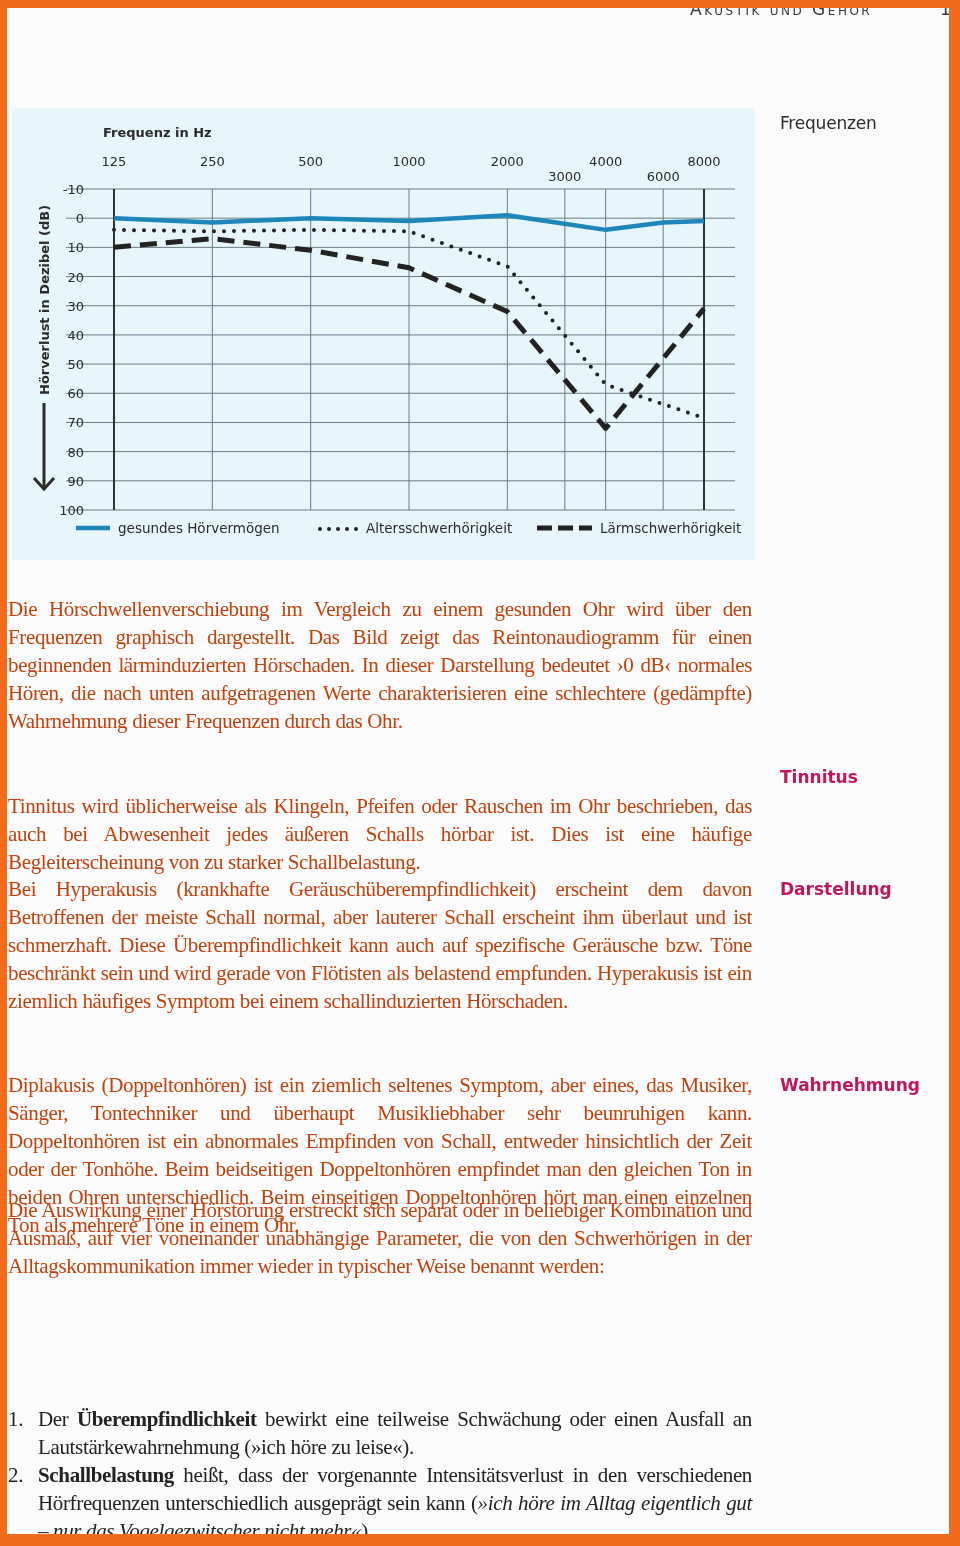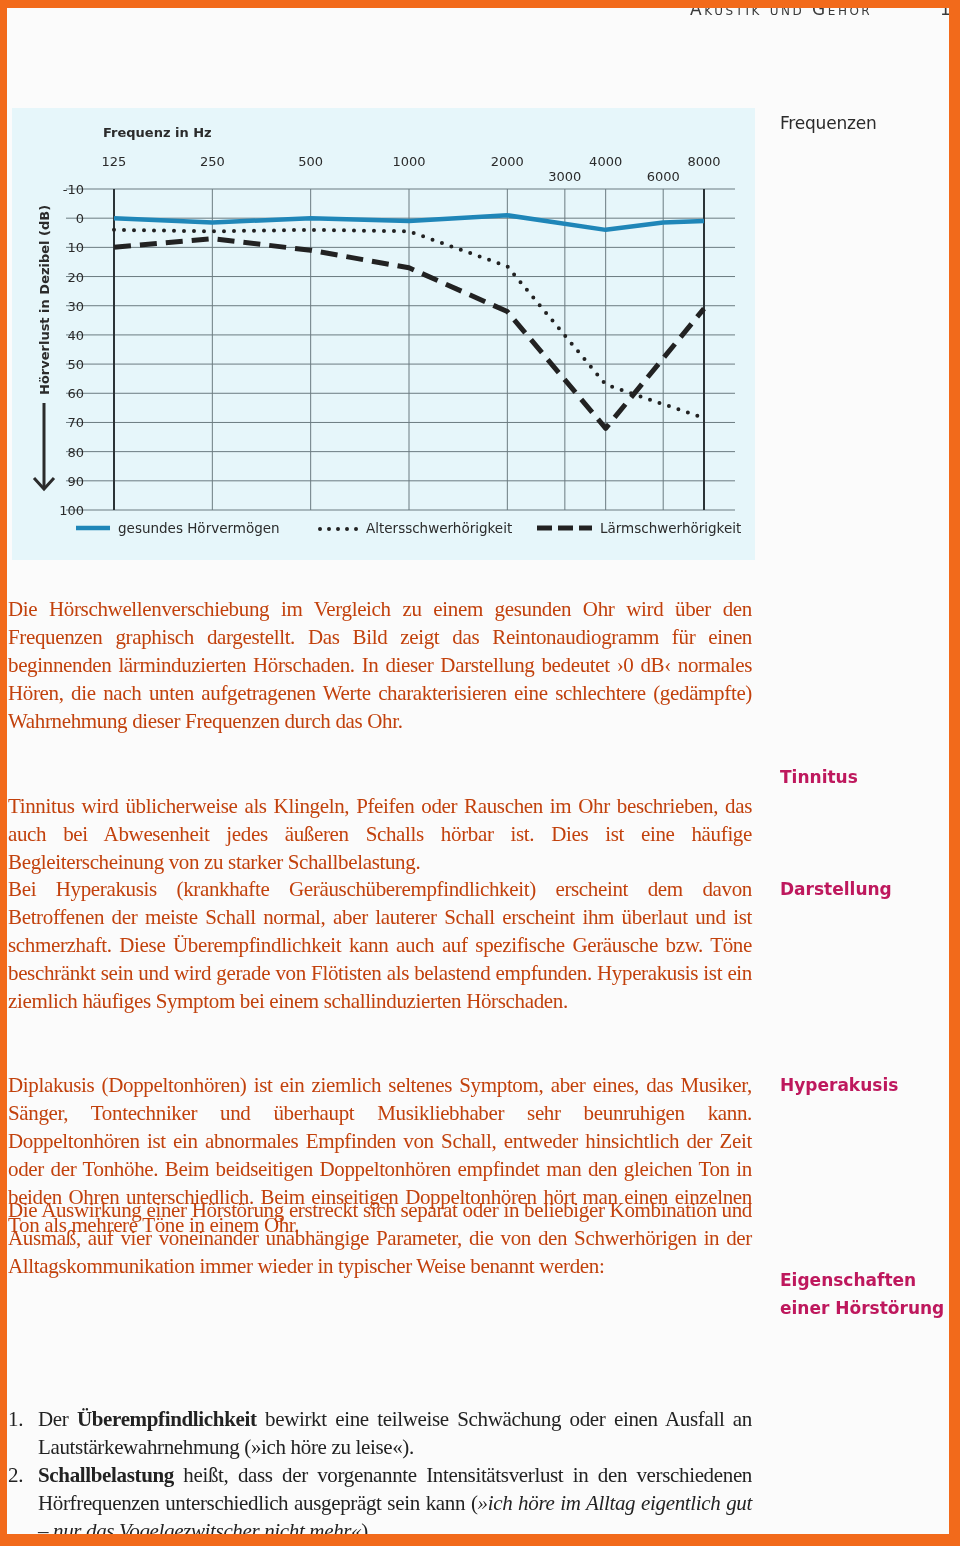--- a/index.html
+++ b/index.html
@@ -116,27 +116,23 @@
 
   <div class="para" style="top:587px">Die Hörschwellenverschiebung im Vergleich zu einem gesunden Ohr wird über den Frequenzen graphisch dargestellt. Das Bild zeigt das Reintonaudiogramm für einen beginnenden lärminduzierten Hörschaden. In dieser Darstellung bedeutet ›0 dB‹ normales Hören, die nach unten aufgetragenen Werte charakterisieren eine schlechtere (gedämpfte) Wahrnehmung dieser Frequenzen durch das Ohr.</div>
 
   <div class="para" style="top:784px">Tinnitus wird üblicherweise als Klingeln, Pfeifen oder Rauschen im Ohr beschrieben, das auch bei Abwesenheit jedes äußeren Schalls hörbar ist. Dies ist eine häufige Begleiterscheinung von zu starker Schallbelastung.</div>
   <div class="side-title accent" style="top:755px">Tinnitus</div>
 
   <div class="para" style="top:867px">Bei Hyperakusis (krankhafte Geräuschüberempfindlichkeit) erscheint dem davon Betroffenen der meiste Schall normal, aber lauterer Schall erscheint ihm überlaut und ist schmerzhaft. Diese Überempfindlichkeit kann auch auf spezifische Geräusche bzw. Töne beschränkt sein und wird gerade von Flötisten als belastend empfunden. Hyperakusis ist ein ziemlich häufiges Symptom bei einem schallinduzierten Hörschaden.</div>
   <div class="side-title accent" style="top:867px">Darstellung</div>
 
   <div class="para" style="top:1063px">Diplakusis (Doppeltonhören) ist ein ziemlich seltenes Symptom, aber eines, das Musiker, Sänger, Tontechniker und überhaupt Musikliebhaber sehr beunruhigen kann. Doppeltonhören ist ein abnormales Empfinden von Schall, entweder hinsichtlich der Zeit oder der Tonhöhe. Beim beidseitigen Doppeltonhören empfindet man den gleichen Ton in beiden Ohren unterschiedlich. Beim einseitigen Doppeltonhören hört man einen einzelnen Ton als mehrere Töne in einem Ohr.</div>
-  <div class="side-title accent" style="top:1063px">Hyperakusis</div>
+  <div class="side-title accent" style="top:1063px">Wahrnehmung</div>
 
   <div class="para" style="top:1188px">Die Auswirkung einer Hörstörung erstreckt sich separat oder in beliebiger Kombination und Ausmaß, auf vier voneinander unabhängige Parameter, die von den Schwerhörigen in der Alltagskommunikation immer wieder in typischer Weise benannt werden:</div>
-  <div class="side-title accent" style="top:1258px">
-    <div>Eigenschaften</div>
-    <div>einer Hörstörung</div>
-  </div>
 
   <div class="list">
     <div class="list-item">
       <span class="list-num">1.</span>
       <span>Der </span><b>Überempfindlichkeit</b><span> bewirkt eine teilweise Schwächung oder einen Ausfall an Lautstärkewahrnehmung (»ich höre zu leise«).</span>
     </div>
     <div class="list-item">
       <span class="list-num">2.</span>
       <b>Schallbelastung</b><span> heißt, dass der vorgenannte Intensitätsverlust in den verschiedenen Hörfrequenzen unterschiedlich ausgeprägt sein kann (</span><i>»ich höre im Alltag eigentlich gut – nur das Vogelgezwitscher nicht mehr«</i><span>).</span>
     </div>

